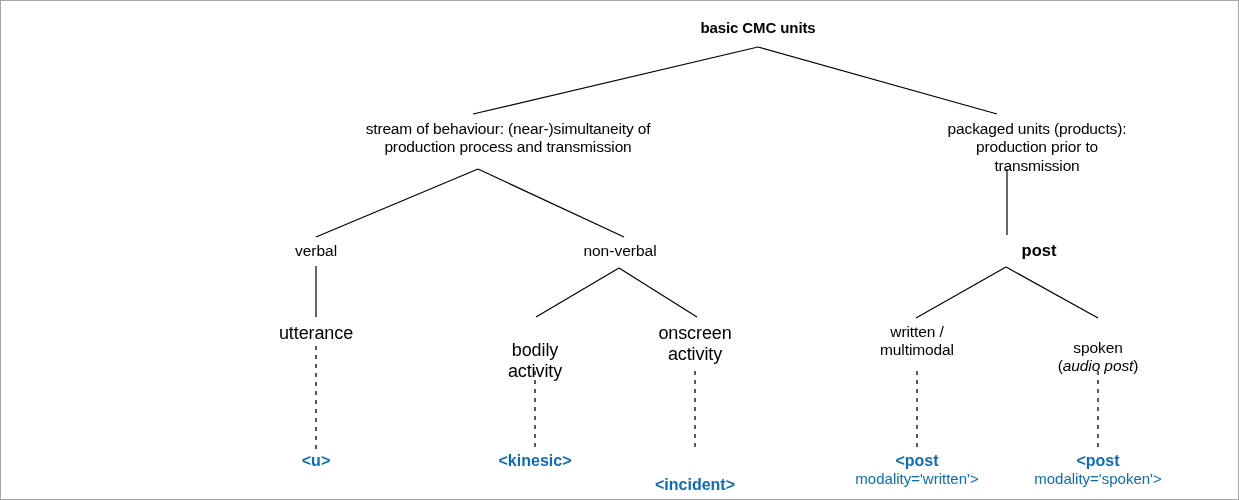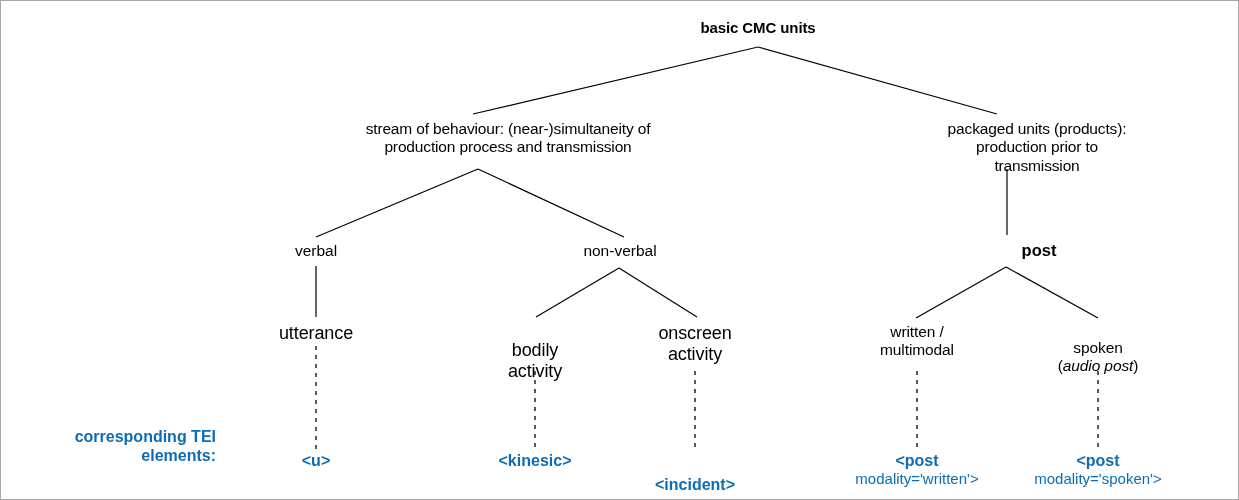--- a/index.html
+++ b/index.html
@@ -131,22 +131,20 @@
       <div class="node lvl4 bold" style="left: 534px; top: 322px; margin-top: 17px;">bodily
 activity</div>
       <div class="node lvl4 bold" style="left: 694px; top: 322px;">onscreen
 activity</div>
       <div class="node lvl4" style="left: 916px; top: 322px;">written /
 multimodal</div>
       <div class="node lvl4" style="left: 1097px; top: 322px; margin-top: 16px;">spoken
 (<span class="ital">audio post</span>)</div>
     </div>
 
-  <div class="tei-label" style="left: 30px; top: 426px; width: 185px;">corresponding TEI
-elements:</div>
 
   <div id="tei-layer">
       <div class="tei-node" style="left: 315px; top: 450px;">
         <span class="tag-main">&lt;u&gt;</span>
       </div>
       <div class="tei-node" style="left: 534px; top: 450px;">
         <span class="tag-main">&lt;kinesic&gt;</span>
       </div>
       <div class="tei-node" style="left: 694px; top: 474px; text-align: right;">
         <span class="tag-main">&lt;incident&gt;</span>

